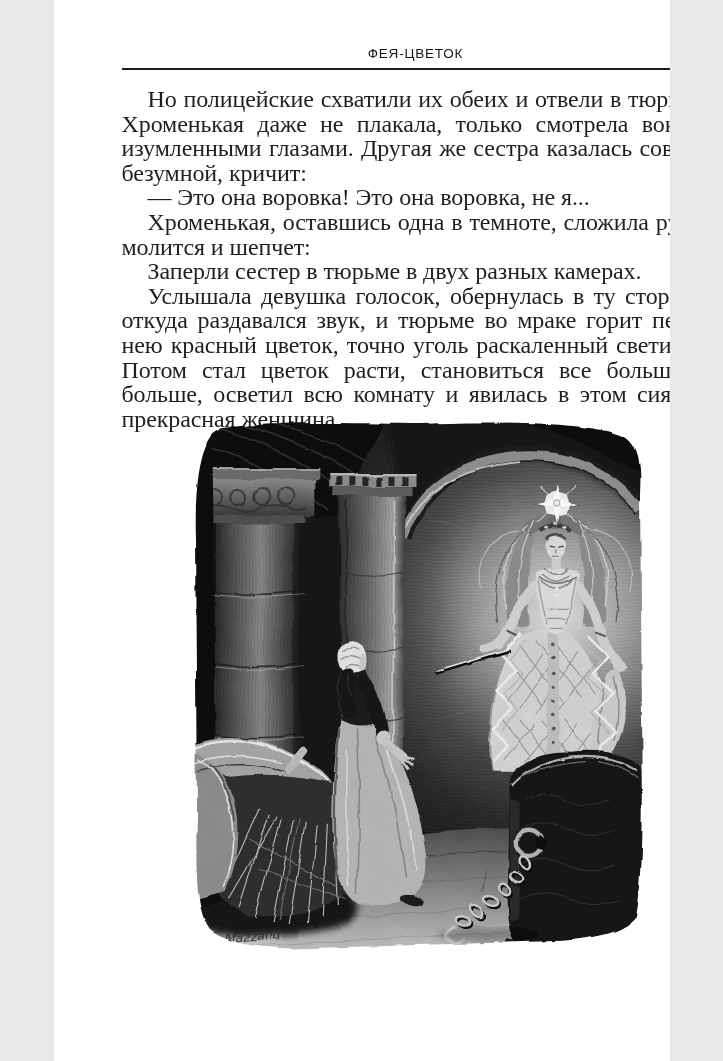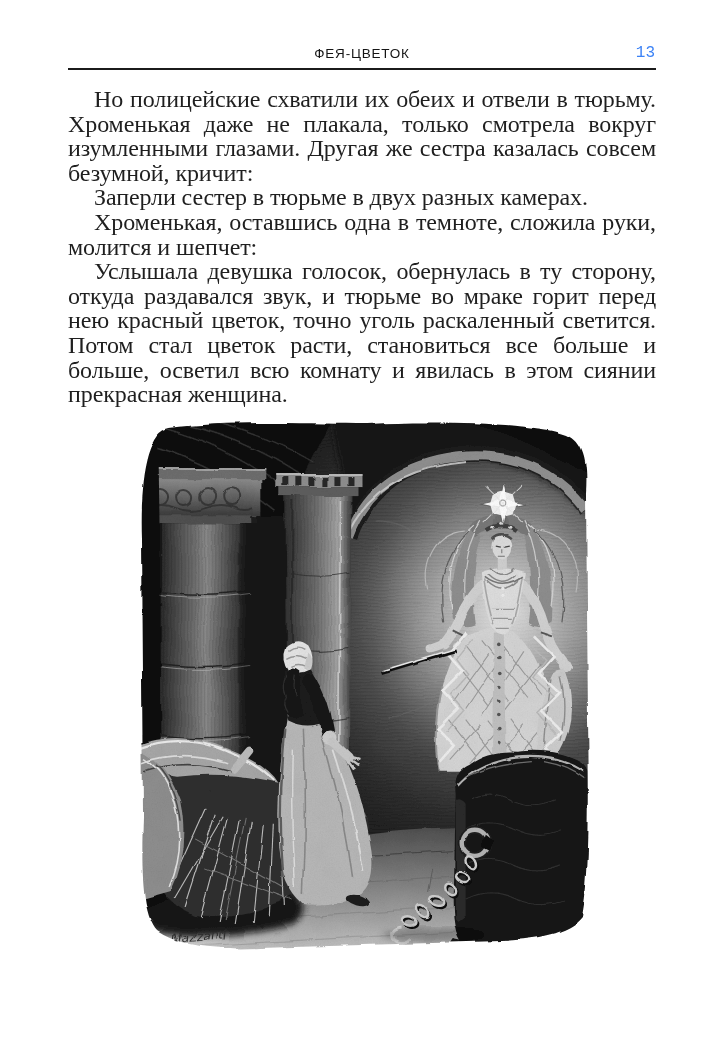--- a/index.html
+++ b/index.html
@@ -1,17 +1,17 @@
 <!DOCTYPE html>
 <html><head>
 <meta charset="utf-8">
 <style>
   html,body { margin:0; padding:0; background:#e8e8e8; }
   .page {
-    position:relative; width:723px; height:1061px; margin:0 auto;
+    position:relative; width:616px; height:1061px; margin:0 auto;
     background:#ffffff; overflow:hidden;
     font-family:"Liberation Serif", serif; color:#1f1f1f;
   }
   .running-header {
     position:absolute; left:68px; top:42px; width:588px; height:26px;
     border-bottom:2px solid #1b1b1b;
   }
   .running-title {
     position:absolute; left:0; right:0; top:4px; text-align:center;
     font-family:"Liberation Sans", sans-serif; font-size:13.5px;
@@ -37,22 +37,23 @@
 
 <div class="page">
 
   <div class="running-header">
     <div class="running-title">ФЕЯ-ЦВЕТОК</div>
     <div class="page-number">13</div>
   </div>
 
   <div class="body-text">
     <p>Но полицейские схватили их обеих и отвели в тюрьму. Хроменькая даже не плакала, только смотрела вокруг изумленными глазами. Другая же сестра казалась совсем безумной, кричит:</p>
+    <p>— Это она воровка! Это она воровка, не я...</p>
+    <p>Хроменькая, оставшись одна в темноте, сложила руки, молится и шепчет:</p>
     <p>Заперли сестер в тюрьме в двух разных камерах.</p>
-    <p>Хроменькая, оставшись одна в темноте, сложила руки, молится и шепчет:</p>
     <p>Услышала девушка голосок, обернулась в ту сторону, откуда раздавался звук, и тюрьме во мраке горит перед нею красный цветок, точно уголь раскаленный светится. Потом стал цветок расти, становиться все больше и больше, осветил всю комнату и явилась в этом сиянии прекрасная женщина.</p>
   </div>
 
   <div class="illustration-wrap">
   <svg width="458" height="540" viewBox="0 0 457 535">
     <defs>
       <clipPath id="vig">
         <path d="M34,10 C100,2 180,6 232,6 C310,2 398,6 428,16 C448,22 452,44 450,76 L452,300 C454,420 452,468 446,498 C432,516 398,520 366,522 L124,529 C72,531 40,525 22,512 C8,496 6,458 8,398 L6,122 C4,60 12,14 34,10 Z"></path>
       </clipPath>
       <filter id="rough" x="-4%" y="-4%" width="108%" height="108%">

